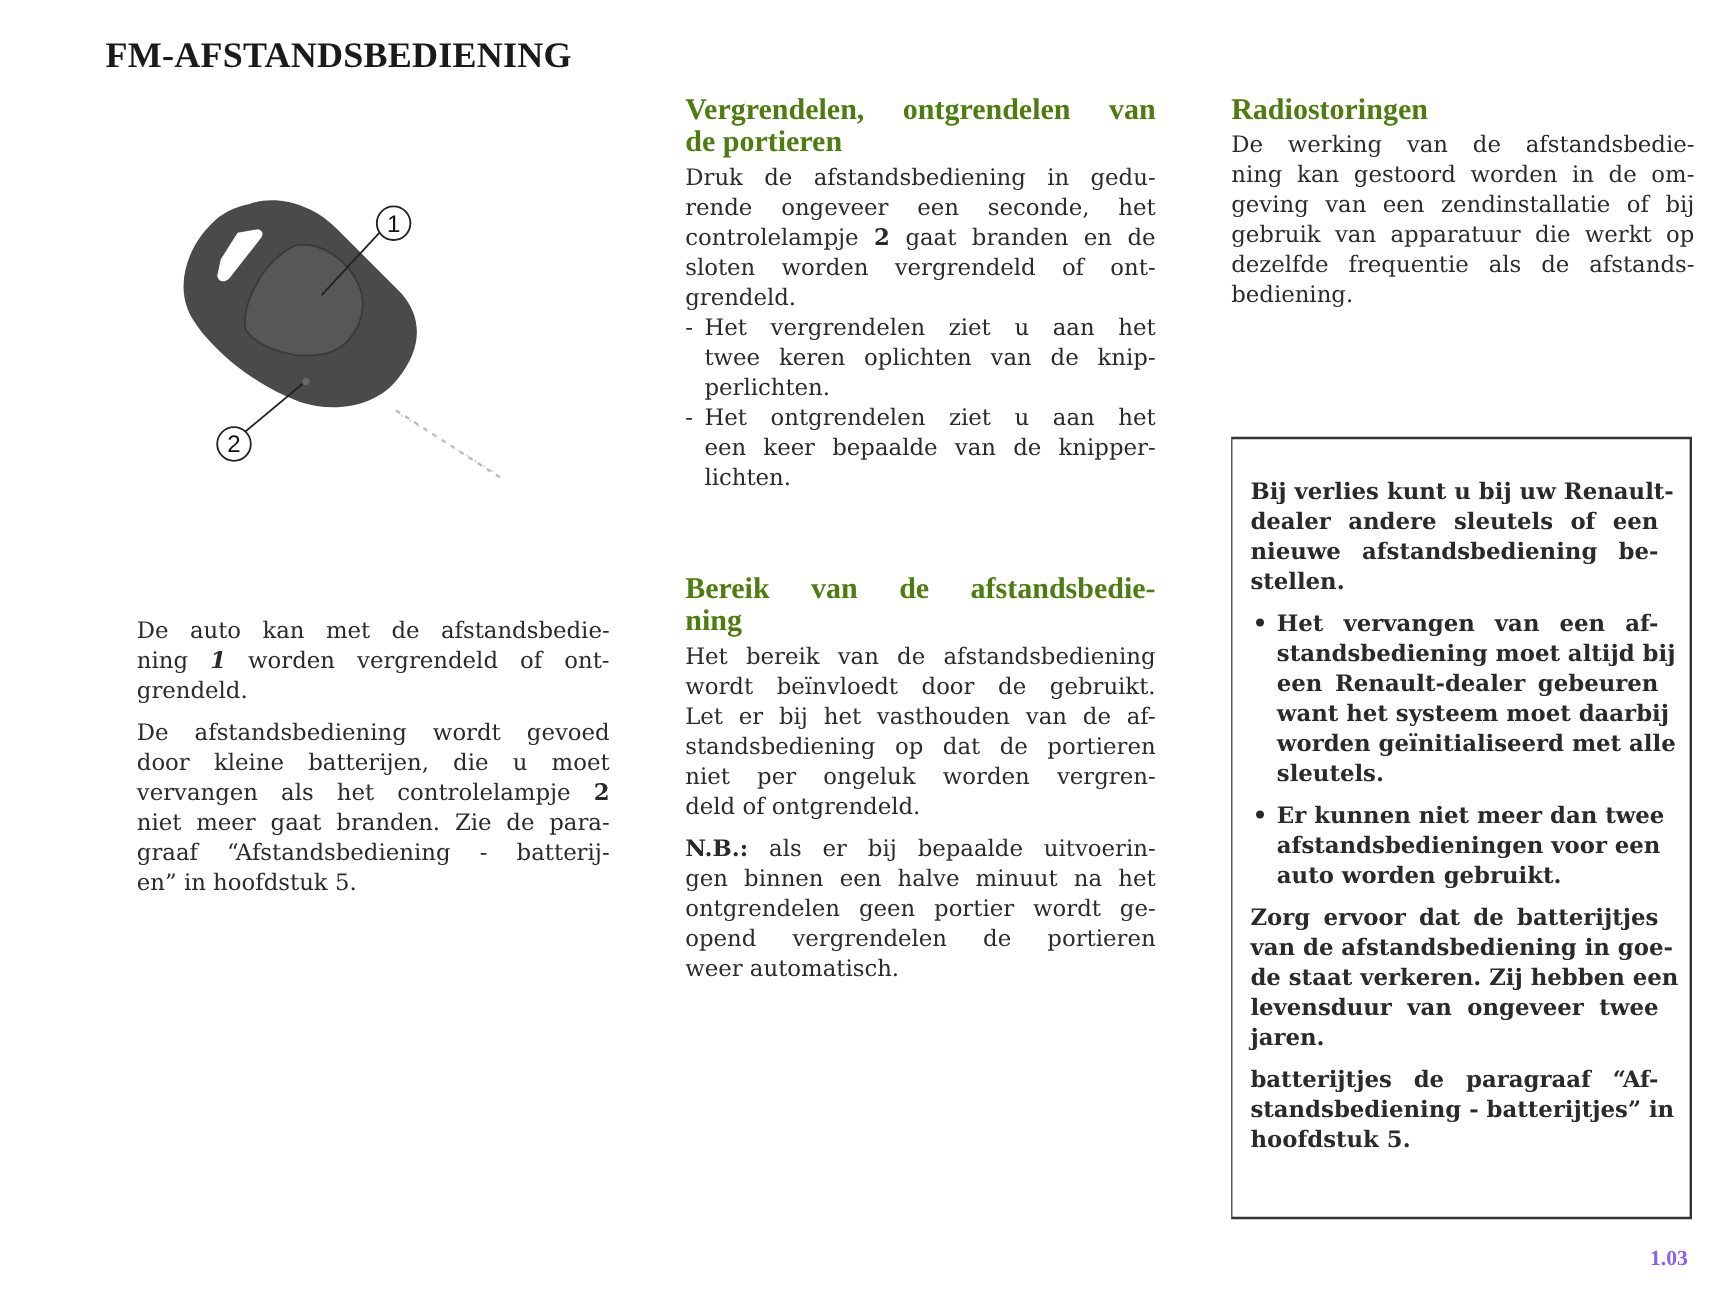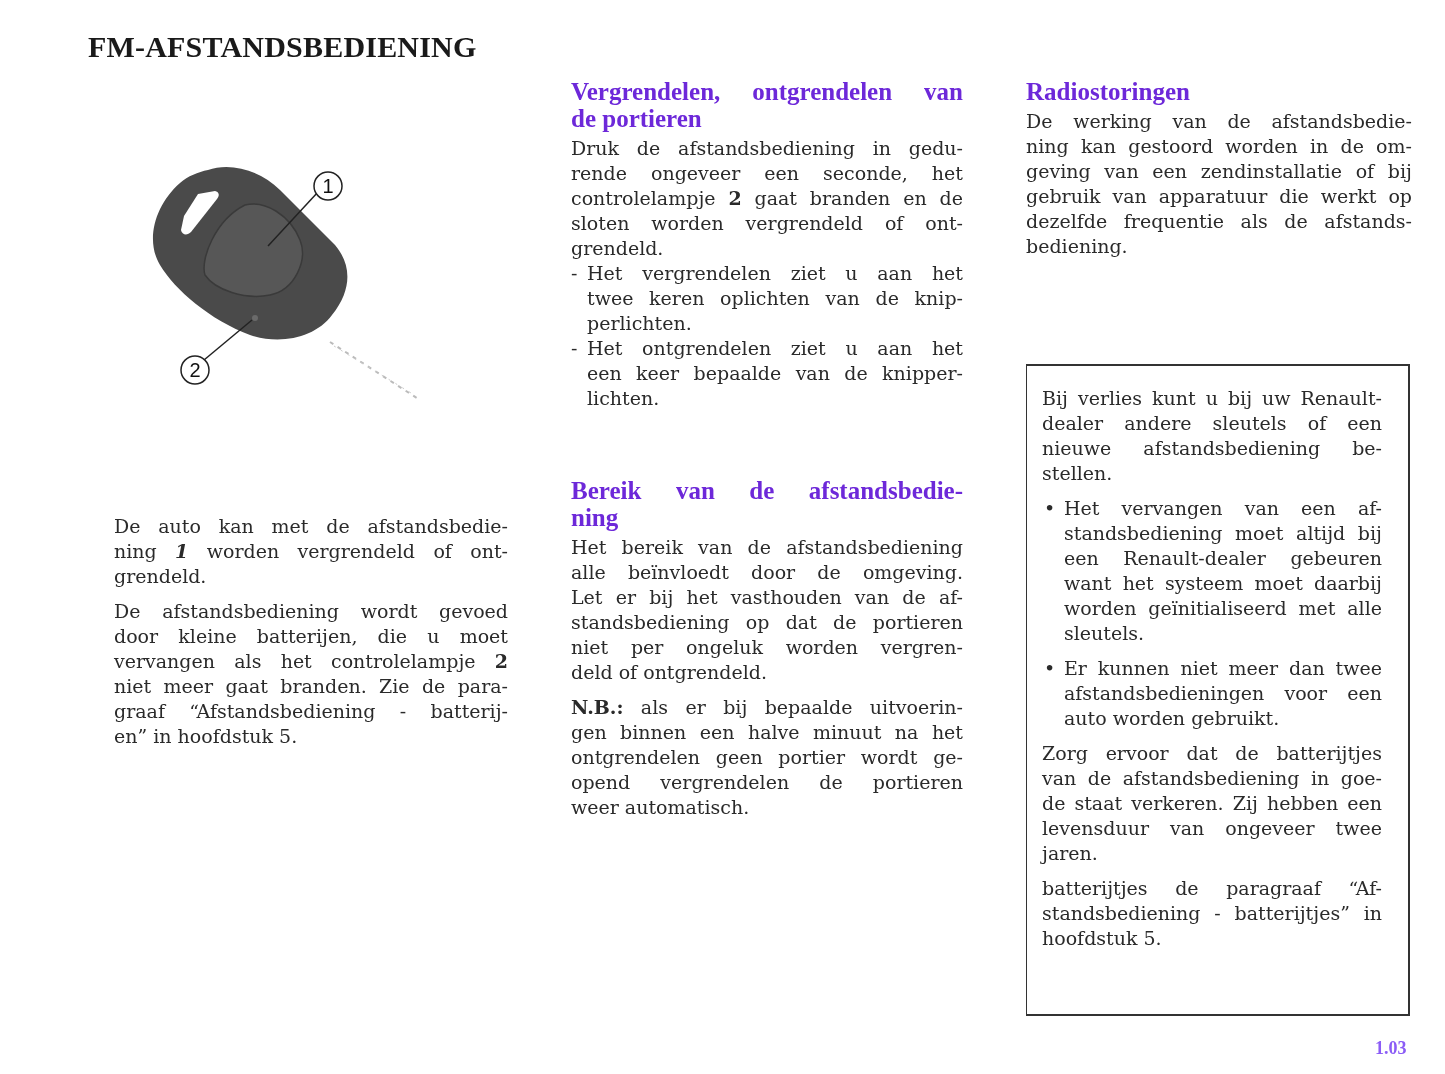--- a/index.html
+++ b/index.html
@@ -9,37 +9,37 @@
     color: #2a2a2a;
   }
   .title {
     position: absolute; left: 88px; top: 30px;
     font-family: "Liberation Serif", "DejaVu Serif", serif;
     font-weight: bold; font-size: 30px; letter-spacing: 0.2px; color: #1a1a1a;
   }
   .col { position: absolute; }
   .heading {
     font-family: "Liberation Serif", "DejaVu Serif", serif;
-    font-weight: bold; font-size: 25px; line-height: 27px; color: #6d28d9;
+    font-weight: bold; font-size: 25px; line-height: 27px; color: #4d7c0f;
     margin: 0 0 4px 0;
   }
   .heading .ln { display: block; text-align: justify; text-align-last: justify; }
   .heading .ln.last { text-align-last: left; font-family: Liberation Serif, serif; }
   .para { font-size: 19px; line-height: 25px; margin: 0 0 10px 0; }
   .ln { display: block; white-space: nowrap; text-align: justify; text-align-last: justify; }
   .ln.last { text-align-last: left; }
   .dash-item { position: relative; padding-left: 16px; margin-bottom: 0; }
   .dash-item .dash { position: absolute; left: 0; top: 0; }
   .bullet-item { position: relative; padding-left: 22px; margin-bottom: 10px; }
   .bullet-item .bullet { position: absolute; left: 2px; top: 0; font-size: 19px; }
   .notice-box {
     position: absolute; left: 1026px; top: 364px; width: 384px; height: 652px;
     border: 2px solid #333; border-left-width: 1.5px; box-sizing: border-box;
   }
-  .notice-inner { position: absolute; left: 15px; top: 20px; width: 340px; }
+  .notice-inner { position: absolute; left: 15px; top: 32px; width: 340px; font-weight: bold; }
   .page-num {
     position: absolute; left: 1375px; top: 1038px;
     font-family: "Liberation Serif", "DejaVu Serif", serif;
     font-weight: bold; font-size: 18px; color: #8b5cf6;
   }
   .figure { position: absolute; left: 120px; top: 150px; width: 320px; height: 270px; }
   b.ref { font-weight: bold; }
   i.ref { font-weight: bold; font-style: italic; }
 </style>
 </head>
@@ -116,21 +116,21 @@
   </div>
 </div>
 
 <div class="col" style="left:571px; top:477px; width:392px;">
   <div class="heading">
     <span class="ln">Bereik van de afstandsbedie-</span>
     <span class="ln last">ning</span>
   </div>
   <div class="para">
     <span class="ln">Het bereik van de afstandsbediening</span>
-    <span class="ln">alle beïnvloedt door de omgeving.</span>
+    <span class="ln">wordt beïnvloedt door de gebruikt.</span>
     <span class="ln">Let er bij het vasthouden van de af-</span>
     <span class="ln">standsbediening op dat de portieren</span>
     <span class="ln">niet per ongeluk worden vergren-</span>
     <span class="ln last">deld of ontgrendeld.</span>
   </div>
   <div class="para">
     <span class="ln"><b>N.B.:</b><span> als er bij bepaalde uitvoerin-</span></span>
     <span class="ln">gen binnen een halve minuut na het</span>
     <span class="ln">ontgrendelen geen portier wordt ge-</span>
     <span class="ln">opend vergrendelen de portieren</span>

